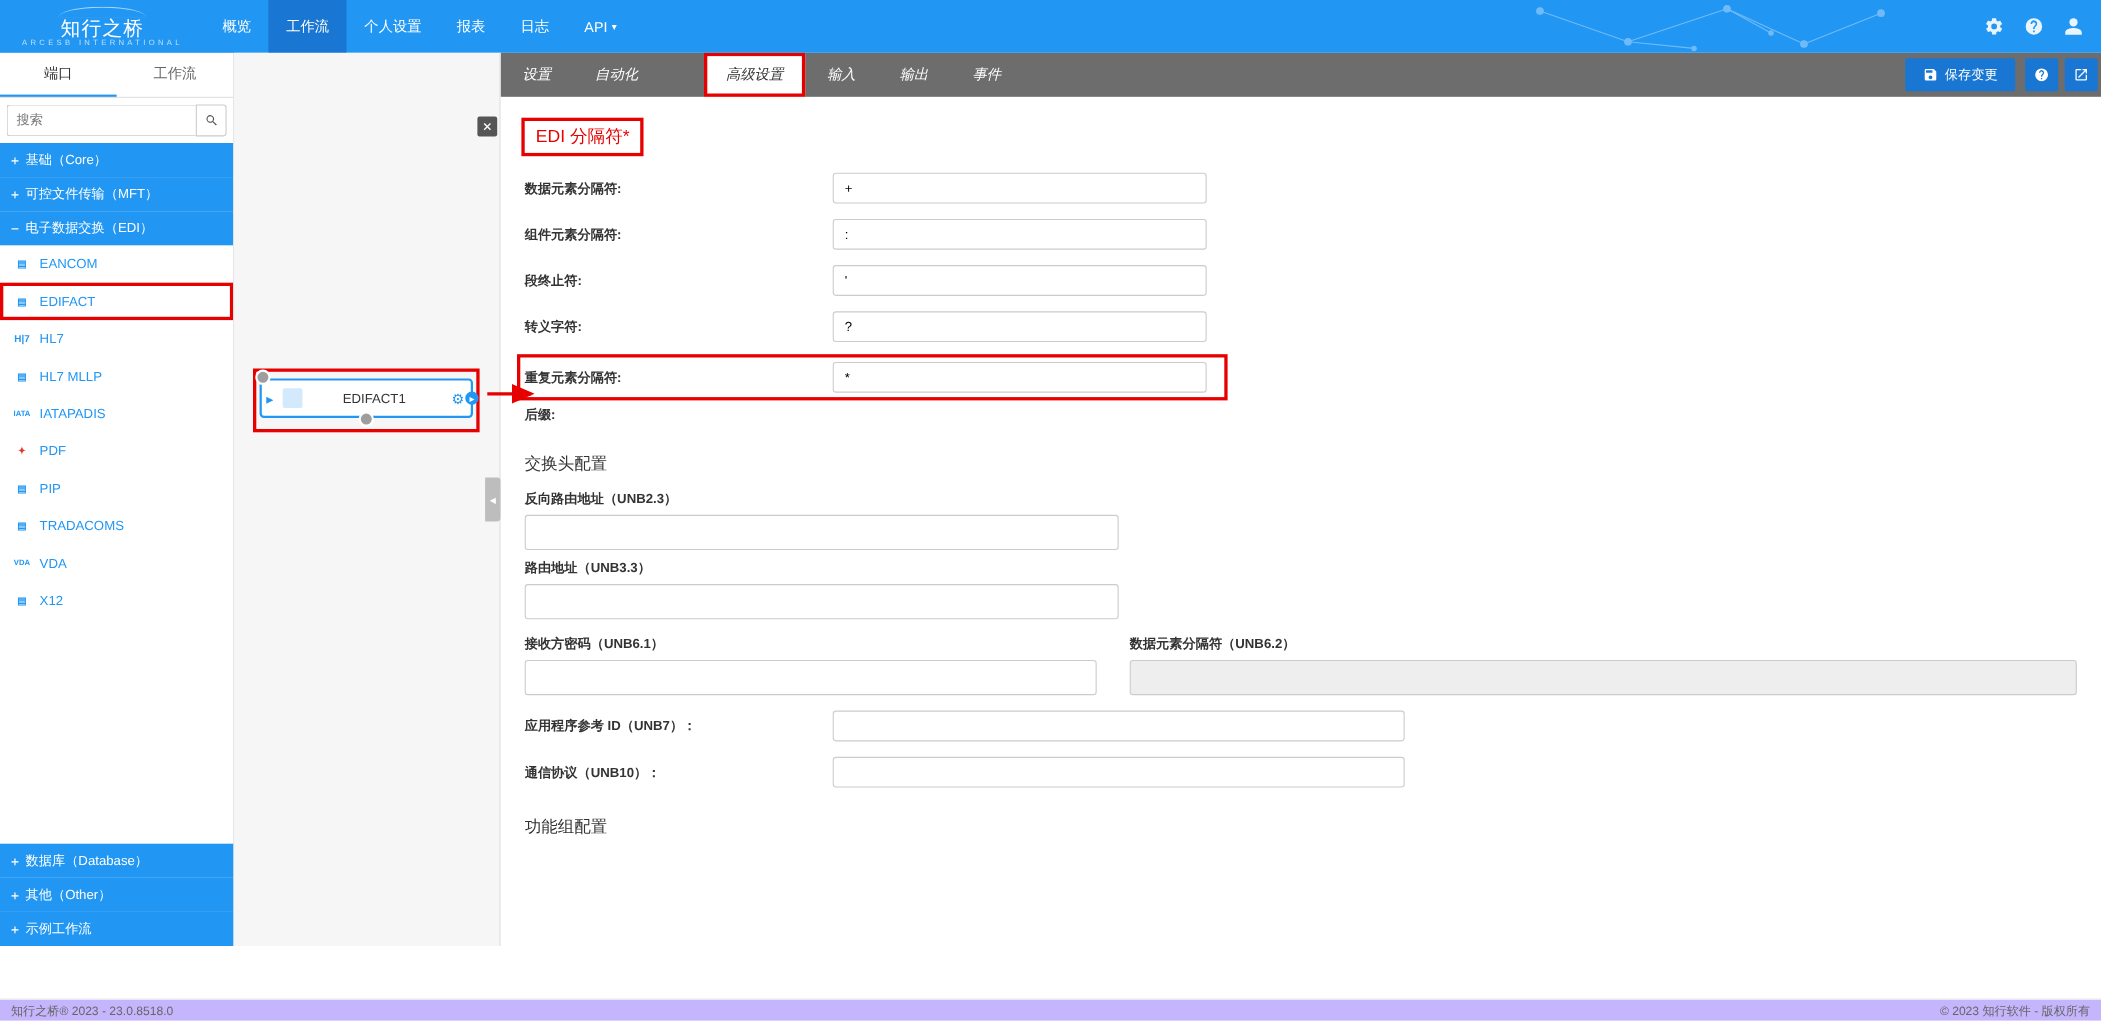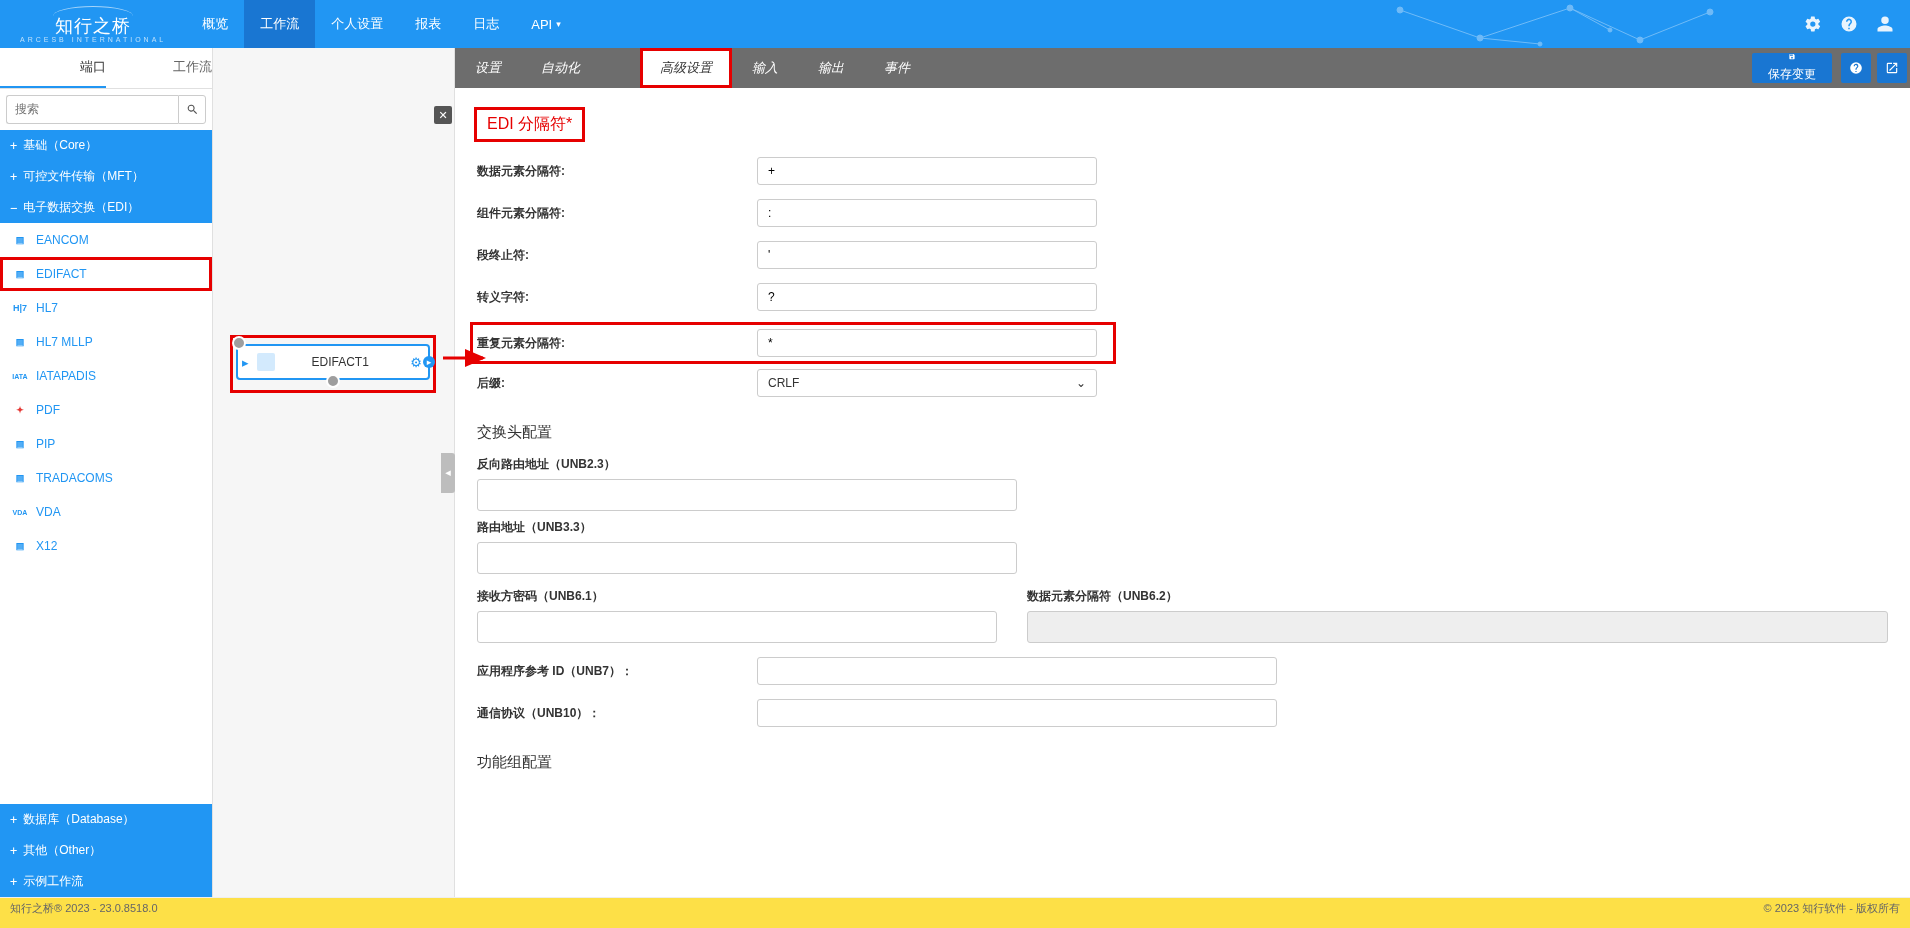--- a/index.html
+++ b/index.html
@@ -16,37 +16,37 @@
 .nav-item.active { background: #1976D2; }
 .nav-item .caret { margin-left: 4px; font-size: 9px;}
 .nav-right { margin-left: auto; display: flex; align-items: center; padding-right: 16px; gap: 18px; }
 .nav-icon { width: 18px; height:18px; fill:#fff; cursor:pointer; opacity:.9; }
 .net-svg { position:absolute; right:180px; top:0; height:48px; width:340px; opacity:.35; pointer-events:none; }
 
 
 .body-row { flex: 1 1 auto; display: flex; min-height: 0; }
 .left-col { width: 213px; background:#fff; border-right:1px solid #e0e0e0; display:flex; flex-direction:column; }
 .tabs-row { display:flex; border-bottom:1px solid #e0e0e0; }
-.tabs-row .tab { flex:1; text-align:right; padding:10px 0; cursor:pointer; color:#666;}
+.tabs-row .tab { flex:1; text-align:center; padding:10px 0; cursor:pointer; color:#666;}
 .tabs-row .tab.active { color:#333; border-bottom:2px solid #2196F3; font-weight:500; }
 .search-row { display:flex; padding:6px; gap:0; }
 .search-row input { flex:1; border:1px solid #ccc; border-right:none; padding:6px 8px; border-radius:3px 0 0 3px; font-size:12px;font-family:Liberation Serif, serif;}
 .search-btn { width:32px; border:1px solid #ccc; background:#fff; border-radius:0 3px 3px 0; display:flex; align-items:center; justify-content:center; cursor:pointer;}
 .search-btn svg { width:13px; height:13px; fill:#555;}
 
 .tree { flex:1; overflow:auto; }
 .tree-group { background:#2196F3; color:#fff; padding:7px 10px; font-size:12px; cursor:pointer; display:flex; align-items:center; gap:6px;}
 .tree-group .pm { font-family:monospace; }
 .tree-item { padding:9px 10px 9px 12px; display:flex; align-items:center; gap:8px; cursor:pointer; color:#2196F3; font-size:12px;}
 .tree-item.selected-box { outline:3px solid #e60000; outline-offset:-3px; }
 .tree-item .ticon { width:16px; height:16px; display:flex; align-items:center; justify-content:center; font-size:9px; font-weight:bold;}
 .bottom-groups { }
 .bottom-groups .tree-group { }
 
-.footer { height:31px; font-size:11px; color:#666; padding:3px 10px; border-top:1px solid #eee; display:flex; justify-content:space-between; flex-shrink:0; background:#fde047;}
+.footer { height:20px; font-size:11px; color:#666; padding:3px 10px; border-top:1px solid #eee; display:flex; justify-content:space-between; flex-shrink:0; background:#c4b5fd;margin-top:48px;}
 
 .mid-col { width:242px; background:#f6f6f6; position:relative; border-right:1px solid #e0e0e0; }
 .collapse-handle { position:absolute; right:-1px; top:50%; transform:translateY(-50%); width:14px; height:40px; background:#bdbdbd; border-radius:0 3px 3px 0; display:flex; align-items:center; justify-content:center; color:#fff; cursor:pointer; font-size:11px;}
 .close-flow { position:absolute; right:2px; top:58px; width:18px; height:18px; background:#555; color:#fff; border-radius:2px; display:flex; align-items:center; justify-content:center; font-size:11px; cursor:pointer;}
 .flow-node-wrap { position:absolute; left:20px; top:290px; width:200px; }
 .flow-node-wrap.box { outline:3px solid #e60000; padding:6px 3px 10px 3px; outline-offset:0;}
 .flow-node { background:#fff; border:2px solid #2196F3; border-radius:4px; height:36px; display:flex; align-items:center; position:relative; }
 .flow-node .dot-top { position:absolute; top:-10px; left:-6px; width:14px; height:14px; background:#9e9e9e; border-radius:50%; border:2px solid #fff;}
 .flow-node .dot-bottom { position:absolute; bottom:-10px; left:50%; transform:translateX(-50%); width:14px; height:14px; background:#9e9e9e; border-radius:50%; border:2px solid #fff;}
 .flow-node .in-tri { color:#2196F3; margin:0 8px 0 4px; }
@@ -57,21 +57,21 @@
 
 .arrow-red { position:absolute; left:230px; top:300px; }
 .arrow-red svg { overflow:visible; }
 
 .right-col { flex:1; display:flex; flex-direction:column; min-width:0; }
 .tabbar { height:40px; background:#6d6d6d; display:flex; align-items:stretch; color:#fff; font-size:13px; }
 .tabbar .rtab { padding:0 20px; display:flex; align-items:center; cursor:pointer;font-style:italic; }
 .tabbar .rtab.active { background:#fff; color:#333;margin-left:40px; }
 .tabbar .rtab.active.box { outline:3px solid #e60000; outline-offset:-3px; }
 .tabbar-spacer { flex:1; }
-.save-btn { background:#1976D2; margin:5px 6px; padding:0 16px; display:flex; align-items:center; gap:6px; border-radius:2px; cursor:pointer; font-size:12px;flex-direction:column;}
+.save-btn { background:#1976D2; margin:5px 6px; padding:0 16px; display:flex; align-items:center; gap:6px; border-radius:2px; cursor:pointer; font-size:12px;}
 .help-sq, .pop-sq { width:30px; background:#1976D2; margin:5px 3px; display:flex; align-items:center; justify-content:center; border-radius:2px; cursor:pointer;}
 .help-sq svg, .pop-sq svg, .save-btn svg { width:14px; height:14px; fill:#fff;}
 
 .form-scroll { flex:1; overflow:auto; padding:14px 22px 30px 22px; }
 .section-title { font-size:16px; color:#2196F3; margin:8px 0 18px 0; font-weight:400;}
 .section-title.box { outline:3px solid #e60000; display:inline-block; padding:4px 10px; color:#e60000;}
 .section-title2 { font-size:15px; color:#333; margin:26px 0 14px 0; }
 .frow { display:flex; align-items:center; margin-bottom:14px; }
 .frow .flabel { width:280px; font-size:12px; color:#333; }
 .frow .flabel.bold { font-weight:600; }
@@ -295,24 +295,20 @@
       <div class="frow">
         <div class="flabel bold">转义字符:</div>
         <input type="text" value="?" style="">
       </div>
       <div class="frow highlight">
         <div class="flabel">重复元素分隔符:</div>
         <input type="text" value="*" style="">
       </div>
       <div class="frow">
         <div class="flabel bold">后缀:</div>
-        <div class="fselect">
-          <span>CRLF</span>
-          <span>⌄</span>
-        </div>
       </div>
 
       <div class="section-title2">交换头配置</div>
 
       <div class="fstack" style="max-width:540px; margin-bottom:8px;">
         <span class="flabel2">反向路由地址（UNB2.3）</span>
         <input type="text" value="" style="">
       </div>
       <div class="fstack" style="max-width:540px; margin-bottom:14px;">
         <span class="flabel2">路由地址（UNB3.3）</span>

